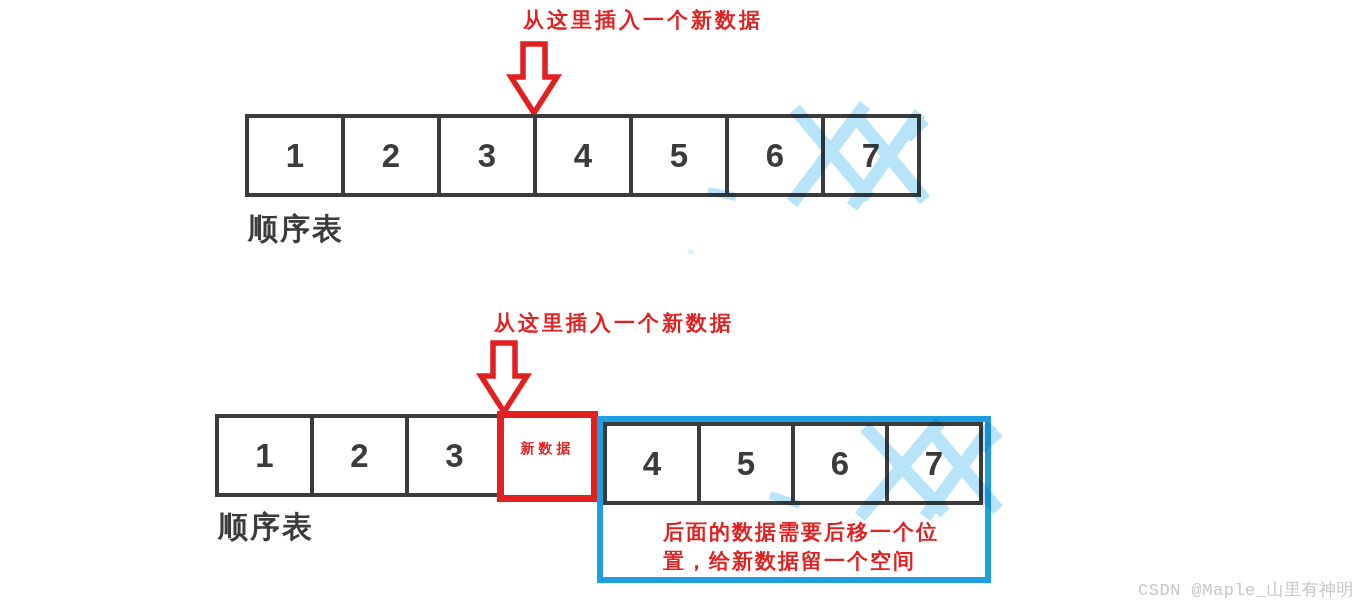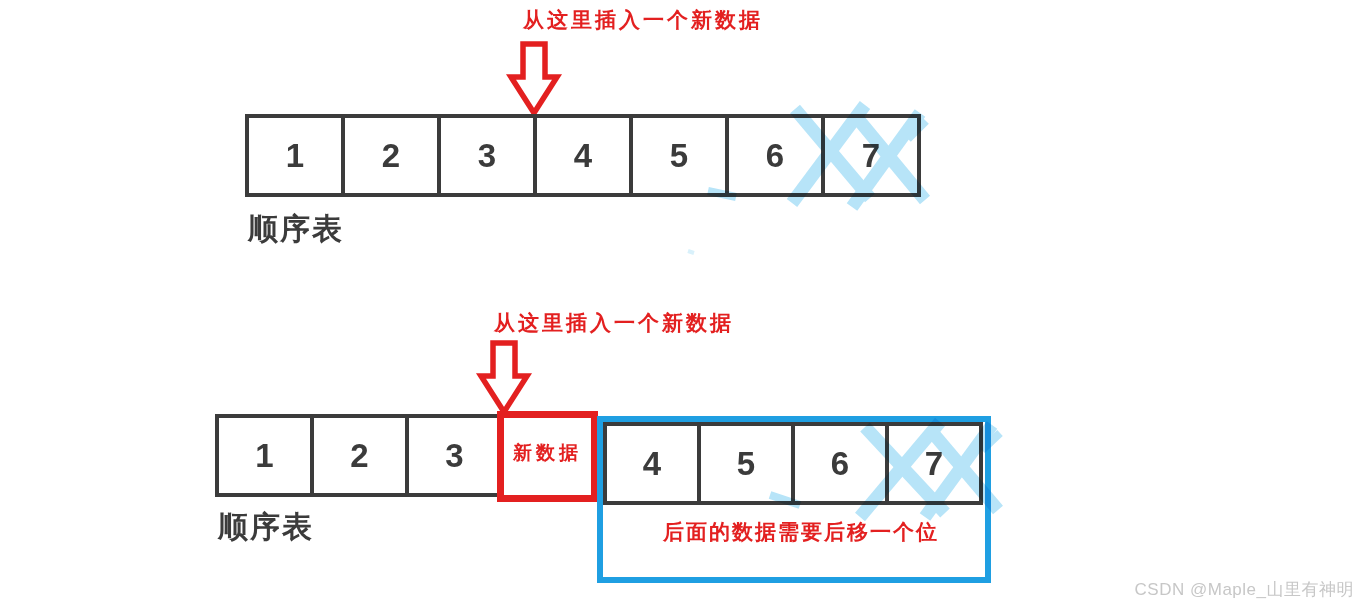--- a/index.html
+++ b/index.html
@@ -49,21 +49,21 @@
     left:497px;top:411px;width:101px;height:91px;
     box-sizing:border-box;
     border:7px solid #e32020;
     background:#ffffff;
     display:flex;align-items:flex-start;justify-content:center;
   }
   .new-cell span{
     margin-top:22px;
     color:#e32020;
     font-family:"DejaVu Sans", sans-serif;
-    font-size:19px;font-weight:bold;letter-spacing:4px;
+    font-size:14px;font-weight:bold;letter-spacing:4px;
   }
   
   .blue-box{
     position:absolute;
     left:597px;top:416px;width:394px;height:167px;
     box-sizing:border-box;
     border:6px solid #1f9fe2;
     background:#ffffff;
   }
   .blue-box .row{left:0;top:0;}
@@ -79,21 +79,21 @@
     white-space:nowrap;
   }
   
   .arrow-svg{position:absolute;}
   .wm-svg{position:absolute;mix-blend-mode:multiply;pointer-events:none;}
   .csdn{
     position:absolute;
     right:8px;top:578px;
     color:#c7c7c7;
     font-size:17px;
-    font-family:Liberation Sans, sans-serif;
+    font-family:Liberation Mono, monospace;
     letter-spacing:0.5px;
     margin-left:27px;
   }
 </style>
 </head>
 <body>
 
 <div class="canvas">
 
   <div class="red-ann" style="left:523px;top:6px;">从这里插入一个新数据</div>
@@ -146,20 +146,21 @@
 
   <div class="blue-box">
     <div class="row row-br">
         <div class="cell">4</div>
         <div class="cell">5</div>
         <div class="cell">6</div>
         <div class="cell">7</div>
       </div>
     <div class="note">
       <div>后面的数据需要后移一个位</div>
+      <div>置，给新数据留一个空间</div>
     </div>
   </div>
 
   <svg class="wm-svg" style="left:760px;top:405px;" width="245" height="130" viewBox="0 0 245 130">
     <g stroke="#b7e4f8" stroke-width="13" fill="none">
       <line x1="105" y1="22" x2="185" y2="108"></line>
       <line x1="180" y1="17" x2="100" y2="112"></line>
       <line x1="172" y1="27" x2="238" y2="105"></line>
       <line x1="232" y1="20" x2="165" y2="112"></line>
     </g>

